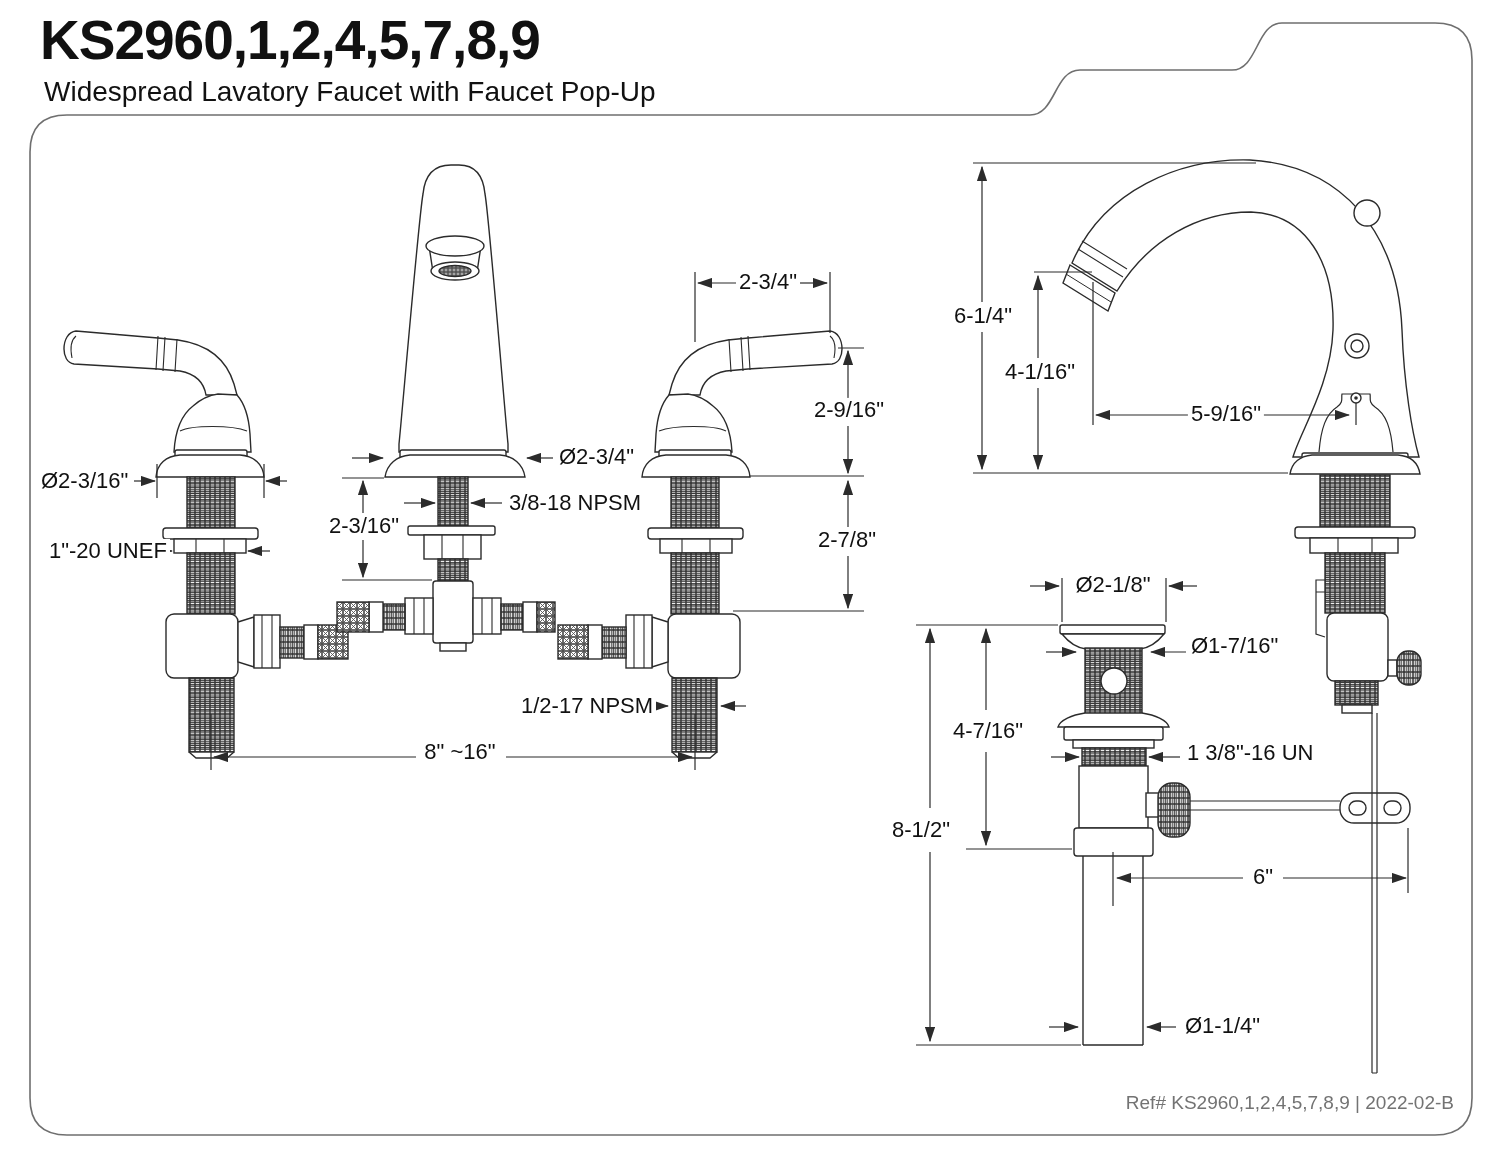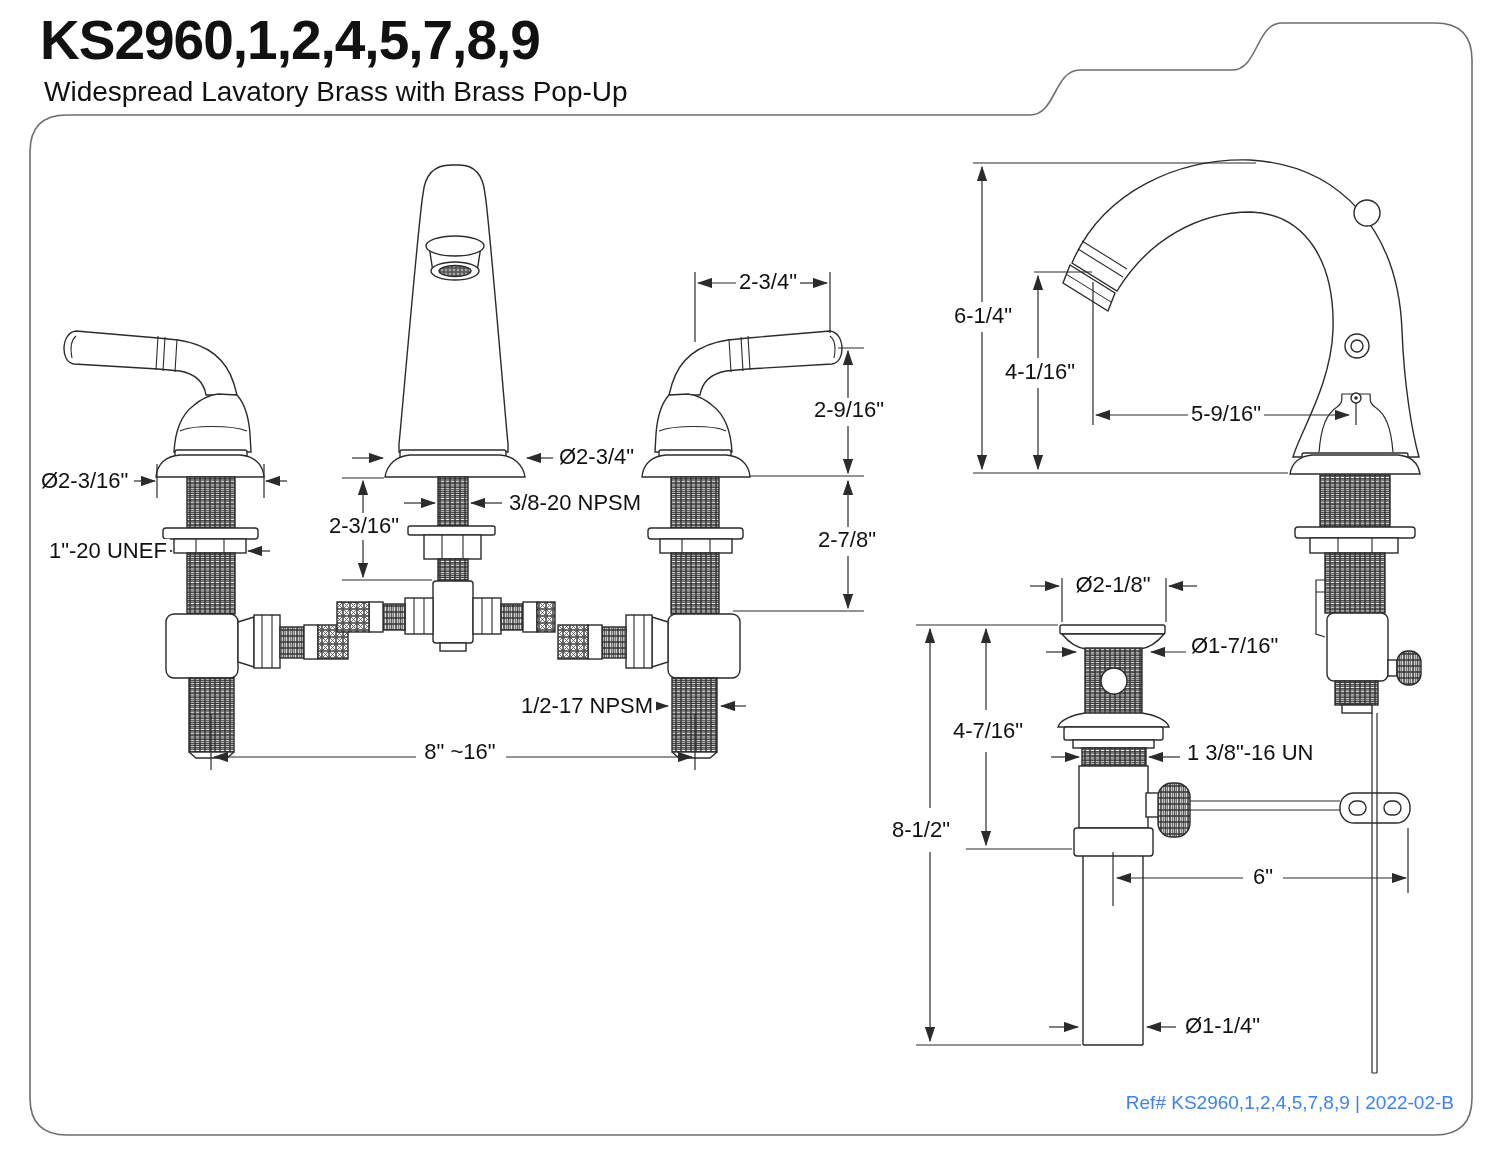--- a/index.html
+++ b/index.html
@@ -4,29 +4,29 @@
 <style>
   html,body{margin:0;padding:0;background:#fff;}
   #stage{position:relative;width:1500px;height:1159px;background:#fff;overflow:hidden;
          font-family:"Liberation Sans","DejaVu Sans",sans-serif;color:#111;}
   #art{position:absolute;left:0;top:0;}
   .hdr-title{position:absolute;left:40px;top:8px;font-size:55px;font-weight:bold;letter-spacing:-1px;white-space:nowrap;}
   .hdr-sub{position:absolute;left:44px;top:76px;font-size:28px;white-space:nowrap;}
   .lbl{position:absolute;font-size:22px;white-space:nowrap;background:#fff;padding:0 3px;
        transform:translate(-50%,-50%);line-height:1.1;}
   .lbl.la{transform:translate(0,-50%);}
-  .ftr{position:absolute;right:46px;top:1092px;font-size:19px;white-space:nowrap;color:#3b82f6;margin-left:25px;}
+  .ftr{position:absolute;right:46px;top:1092px;font-size:19px;white-space:nowrap;color:#737373;margin-left:25px;}
 </style>
 </head>
 <body>
 
 <div id="stage">
 
   <div class="hdr-title">KS2960,1,2,4,5,7,8,9</div>
-  <div class="hdr-sub">Widespread Lavatory Brass with Brass Pop-Up</div>
+  <div class="hdr-sub">Widespread Lavatory Faucet with Faucet Pop-Up</div>
 
   <svg id="art" width="1500" height="1159" viewBox="0 0 1500 1159" fill="none" stroke="#2b2b2b" stroke-width="1.4">
     <defs>
       <marker id="ar" viewBox="0 0 12 8" refX="11" refY="4" markerWidth="13" markerHeight="8.7" orient="auto-start-reverse">
           <path d="M0,0 L12,4 L0,8 Z" fill="#2b2b2b" stroke="none"></path>
         </marker>
       <pattern id="pth" width="5" height="4.2" patternUnits="userSpaceOnUse">
         <rect width="5" height="4.2" fill="#fff"></rect>
           <path d="M0,2 H5" stroke="#3a3a3a" stroke-width="1.1"></path>
       </pattern>
@@ -222,21 +222,21 @@
         <path d="M1283,878 H1406" marker-end="url(#ar)"></path>
         <path d="M1049,1027 H1078" marker-end="url(#ar)"></path>
         <path d="M1176,1027 H1147" marker-end="url(#ar)"></path>
       </g>
     </g>
   </svg>
 
   <div class="lbl la" style="left:38px;top:481px">Ø2-3/16"</div>
   <div class="lbl la" style="left:46px;top:551px">1"-20 UNEF</div>
   <div class="lbl la" style="left:556px;top:457px">Ø2-3/4"</div>
-  <div class="lbl la" style="left:506px;top:503px">3/8-20 NPSM</div>
+  <div class="lbl la" style="left:506px;top:503px">3/8-18 NPSM</div>
   <div class="lbl" style="left:364px;top:526px">2-3/16"</div>
   <div class="lbl" style="left:768px;top:282px">2-3/4"</div>
   <div class="lbl" style="left:849px;top:410px">2-9/16"</div>
   <div class="lbl" style="left:847px;top:540px">2-7/8"</div>
   <div class="lbl la" style="left:518px;top:706px">1/2-17 NPSM</div>
   <div class="lbl" style="left:460px;top:752px">8" ~16"</div>
 
   <div class="lbl" style="left:983px;top:316px">6-1/4"</div>
   <div class="lbl" style="left:1040px;top:372px">4-1/16"</div>
   <div class="lbl" style="left:1226px;top:414px">5-9/16"</div>

